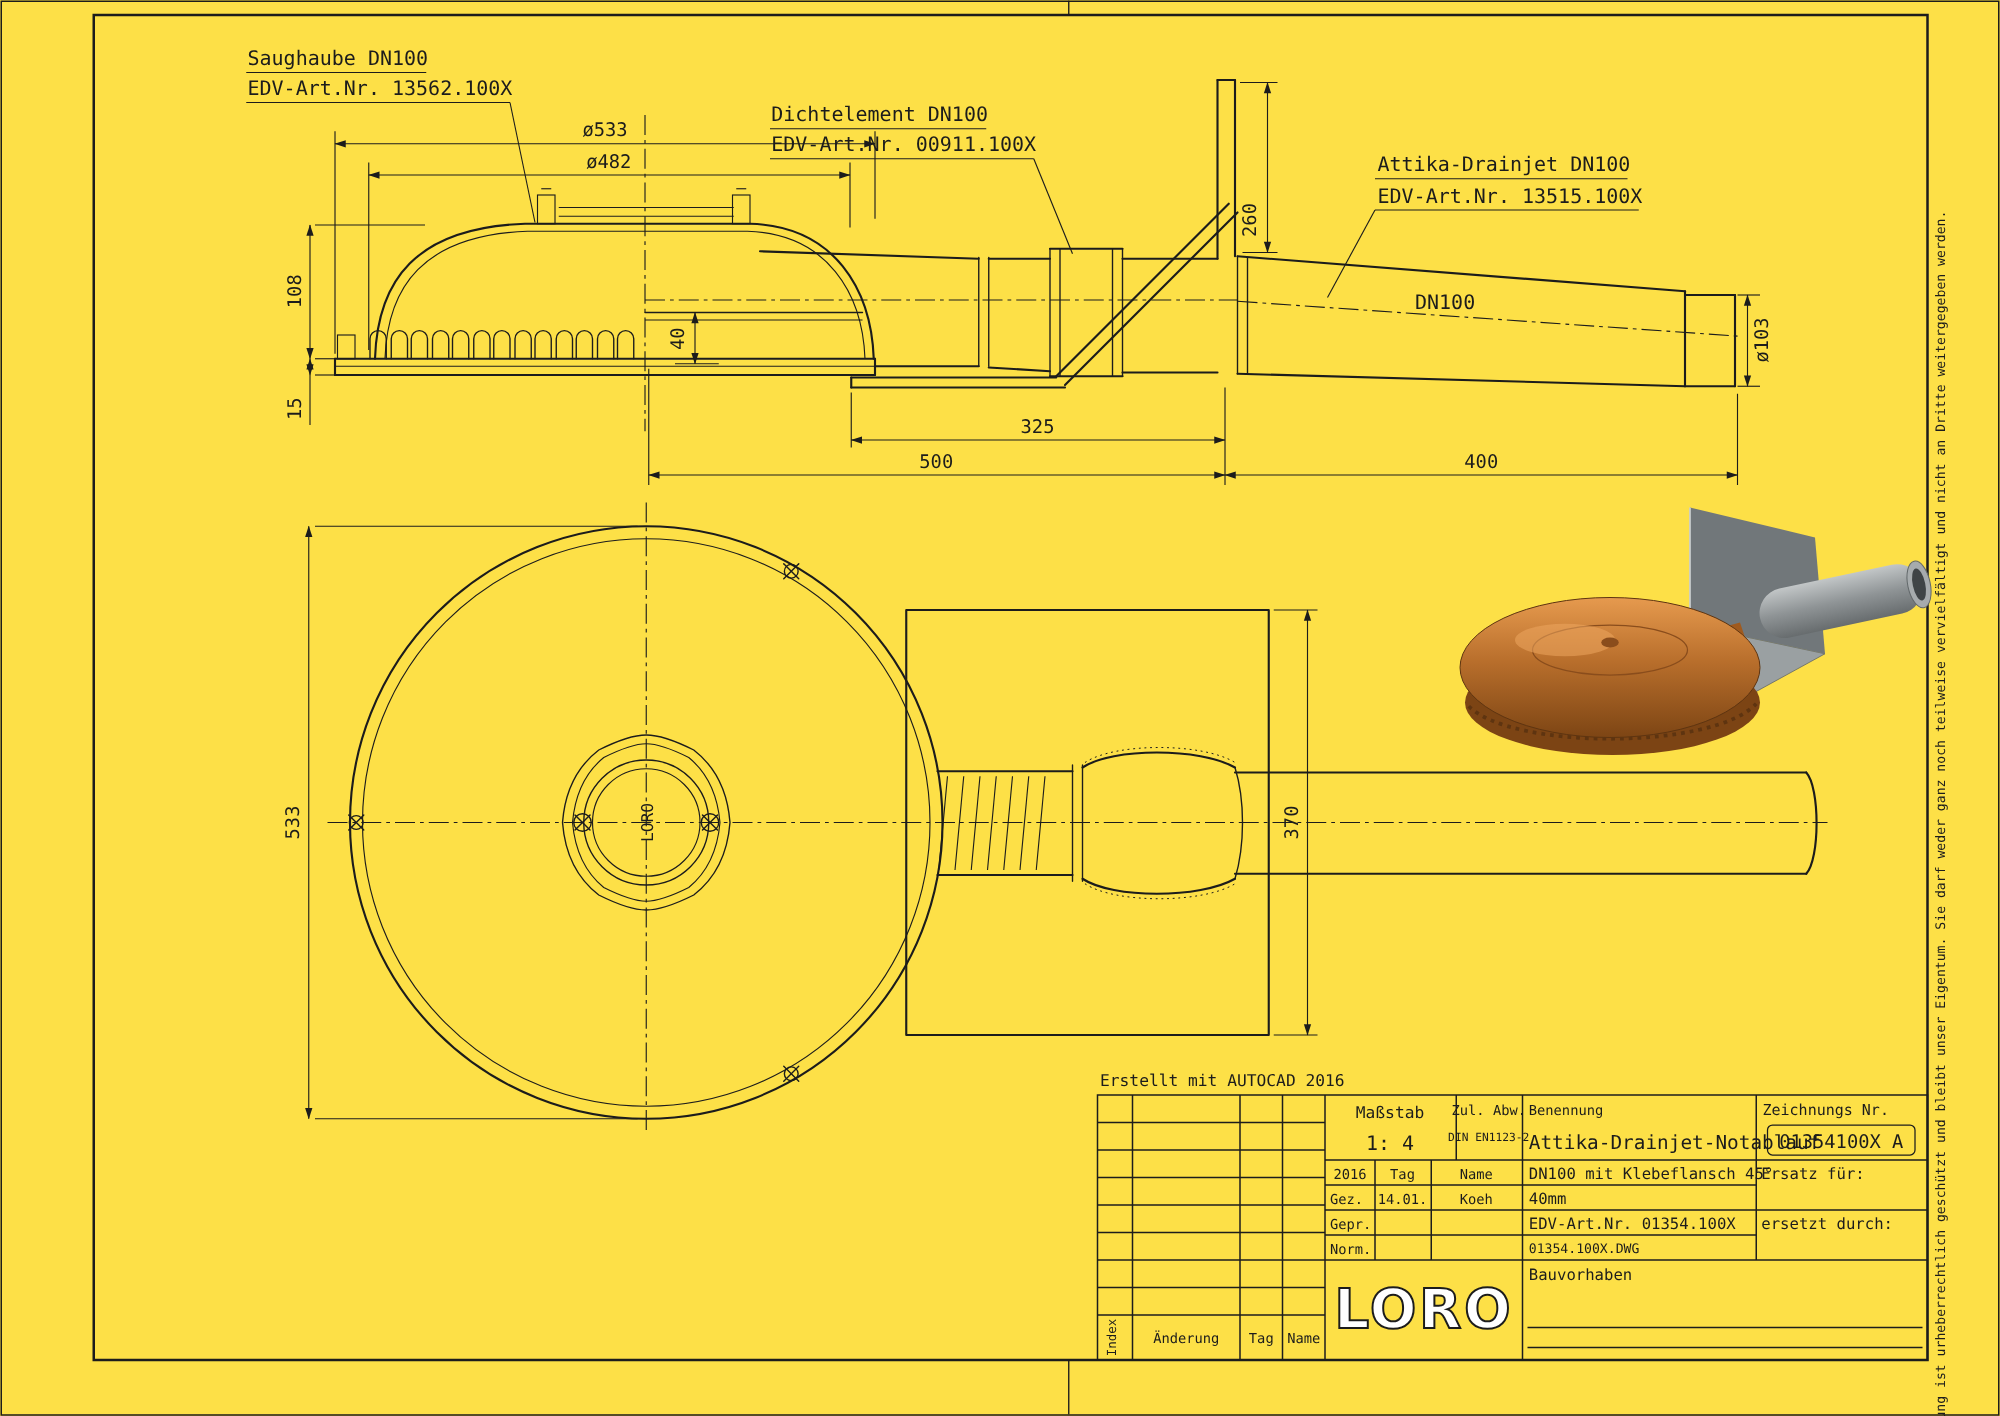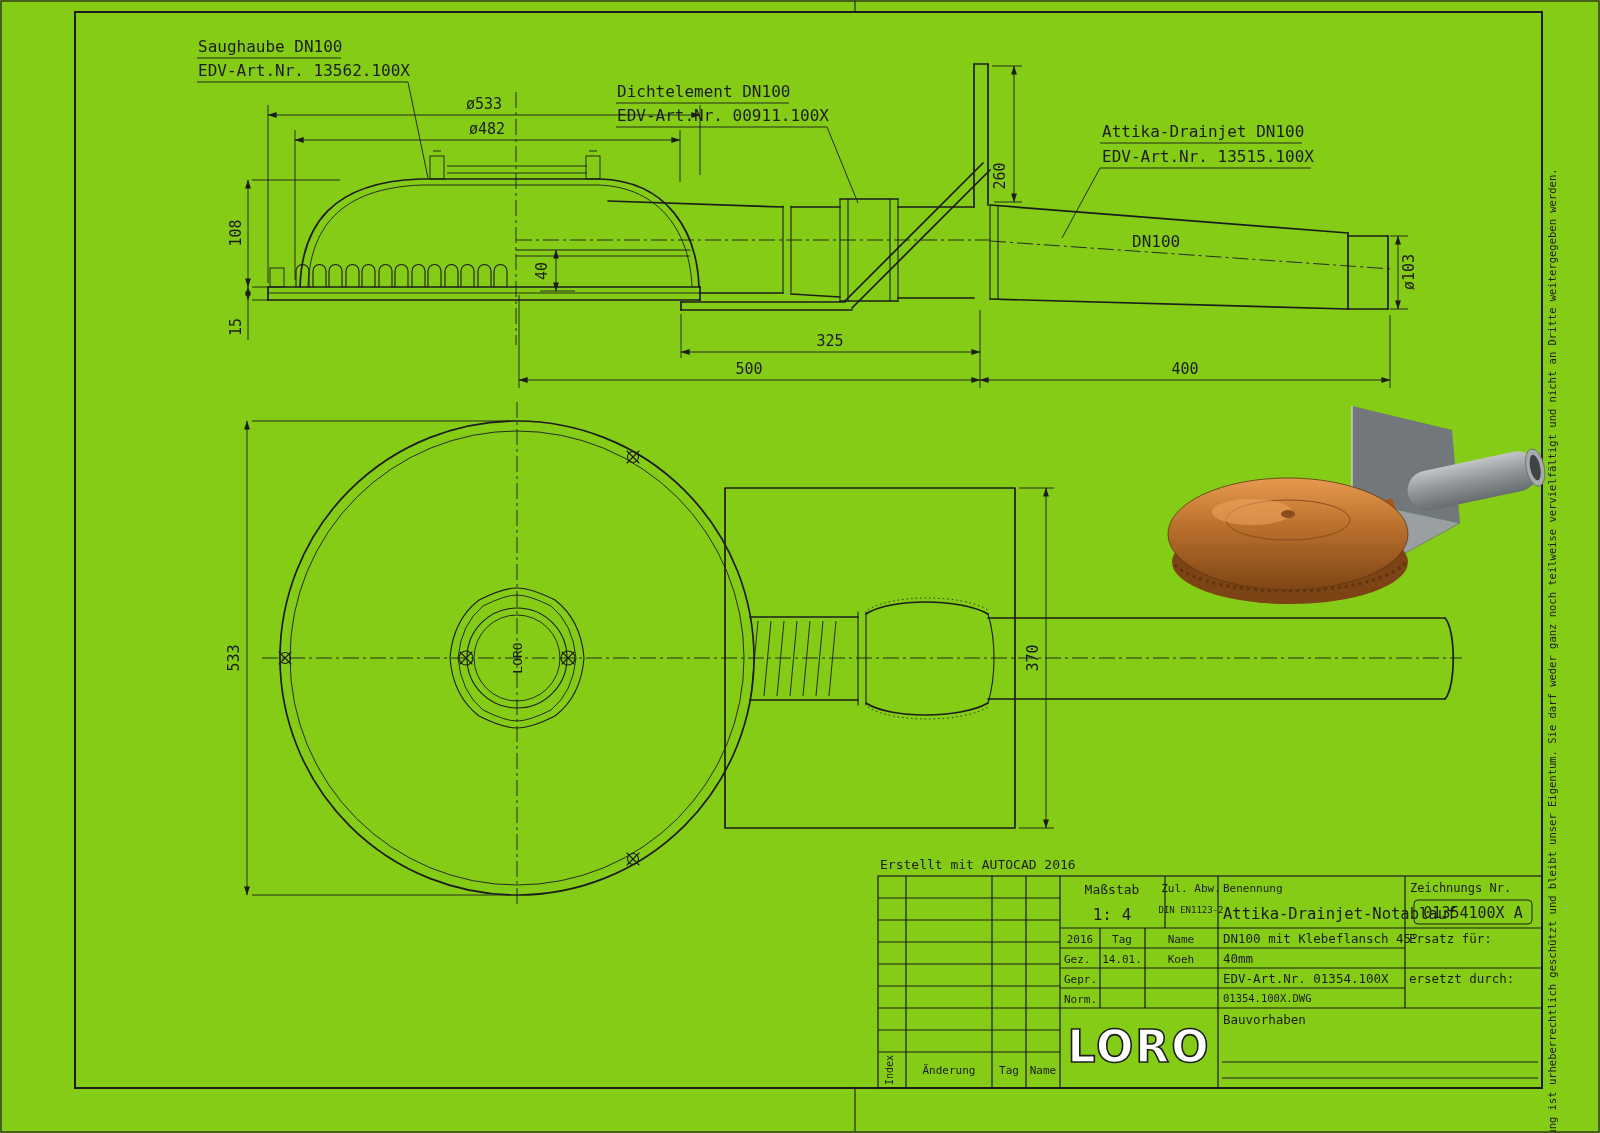--- a/index.html
+++ b/index.html
@@ -1,16 +1,16 @@
 <!DOCTYPE html>
 <html><head>
 <meta charset="utf-8">
 <style>
   html,body{margin:0;padding:0;background:#e8e8e8;}
-  .page{position:relative;width:1600px;height:1133px;background:#84cc16;overflow:hidden;}
+  .page{position:relative;width:1600px;height:1133px;background:#fde047;overflow:hidden;}
   svg{position:absolute;left:0;top:0;}
   .ol{fill:none;stroke:#1c1c1c;stroke-width:1.7;stroke-linecap:round;stroke-linejoin:round;}
   .ml{fill:none;stroke:#1c1c1c;stroke-width:1.1;stroke-linecap:round;}
   .tl{fill:none;stroke:#1c1c1c;stroke-width:0.9;}
   .cl{fill:none;stroke:#1c1c1c;stroke-width:0.9;stroke-dasharray:16 4 3 4;}
   .tick{fill:none;stroke:#1c1c1c;stroke-width:0.8;stroke-dasharray:1.5 3;}
   .txt{font-family:"DejaVu Sans Mono","Liberation Mono",monospace;fill:#1c1c1c;}
   .tb{fill:none;stroke:#1c1c1c;stroke-width:1.2;}
 </style>
 </head>

